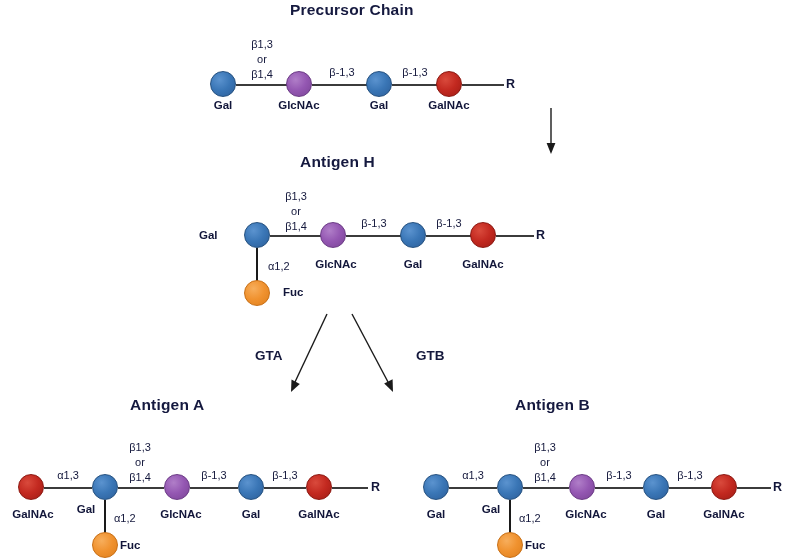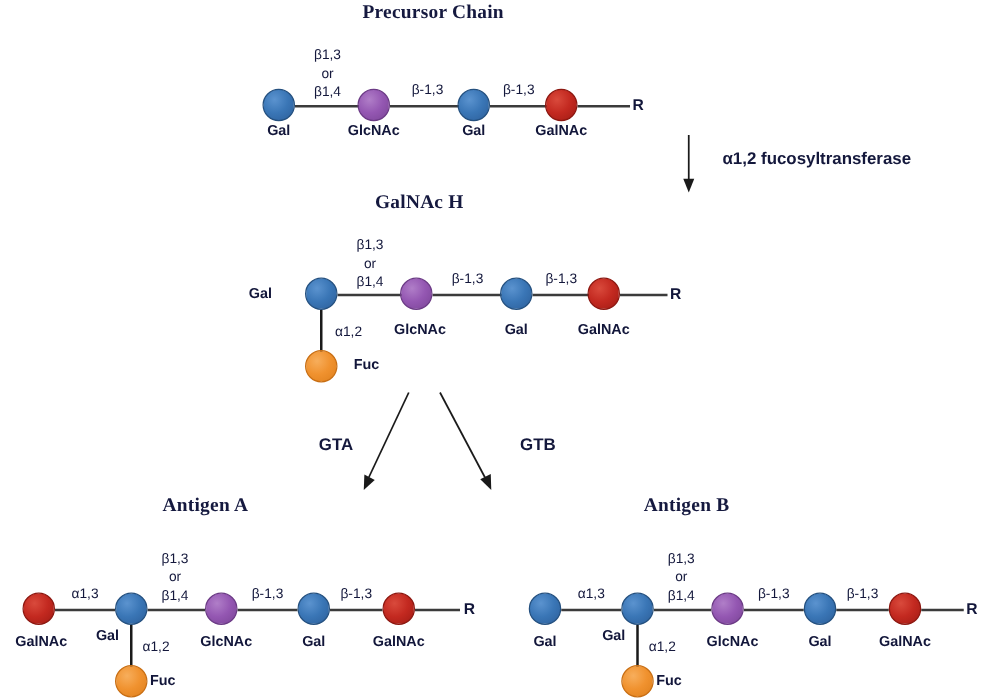--- a/index.html
+++ b/index.html
@@ -18,21 +18,21 @@
   #stage {
     position: absolute;
     left: 0; top: 0;
     width: 790px;
     height: 559px;
   }
 
   
   .title {
     position: absolute;
-    font-family: Liberation Serif, serif;
+    font-family: Liberation Sans, sans-serif;
     font-weight: bold;
     font-size: 15.5px;
     color: #15193f;
     white-space: nowrap;
     letter-spacing: 0.2px;
   }
 
   
   .node {
     position: absolute;
@@ -142,23 +142,22 @@
   <div class="link-label center" style="left:262px; top:68px;">β1,4</div>
   <div class="link-label center" style="left:342px; top:66px;">β-1,3</div>
   <div class="link-label center" style="left:415px; top:66px;">β-1,3</div>
 
   <div class="r-label" style="left:506px; top:77px;">R</div>
 
   <svg class="arrow-svg" style="left:545px; top:108px;" width="24" height="48">
     <line x1="6" y1="0" x2="6" y2="38" stroke="#1a1a1a" stroke-width="1.4"></line>
     <path d="M6 46 L1.6 35 L10.4 35 Z" fill="#1a1a1a"></path>
   </svg>
-  <div class="enzyme-label" style="left:578px; top:119px;">α1,2 fucosyltransferase</div>
-
-  <div class="title" style="left:300px; top:153px;">GalNAc H</div>
+
+  <div class="title" style="left:300px; top:153px;">Antigen H</div>
 
   <div class="bond-h" style="left:270px; top:235px; width:52px;"></div>
   <div class="bond-h" style="left:346px; top:235px; width:56px;"></div>
   <div class="bond-h" style="left:426px; top:235px; width:46px;"></div>
   <div class="bond-h" style="left:496px; top:235px; width:38px;"></div>
   <div class="bond-v" style="left:256px; top:248px; height:34px;"></div>
 
   <div class="node blue" style="left:244px; top:222px;"></div>
   <div class="node purple" style="left:320px; top:222px;"></div>
   <div class="node blue" style="left:400px; top:222px;"></div>

